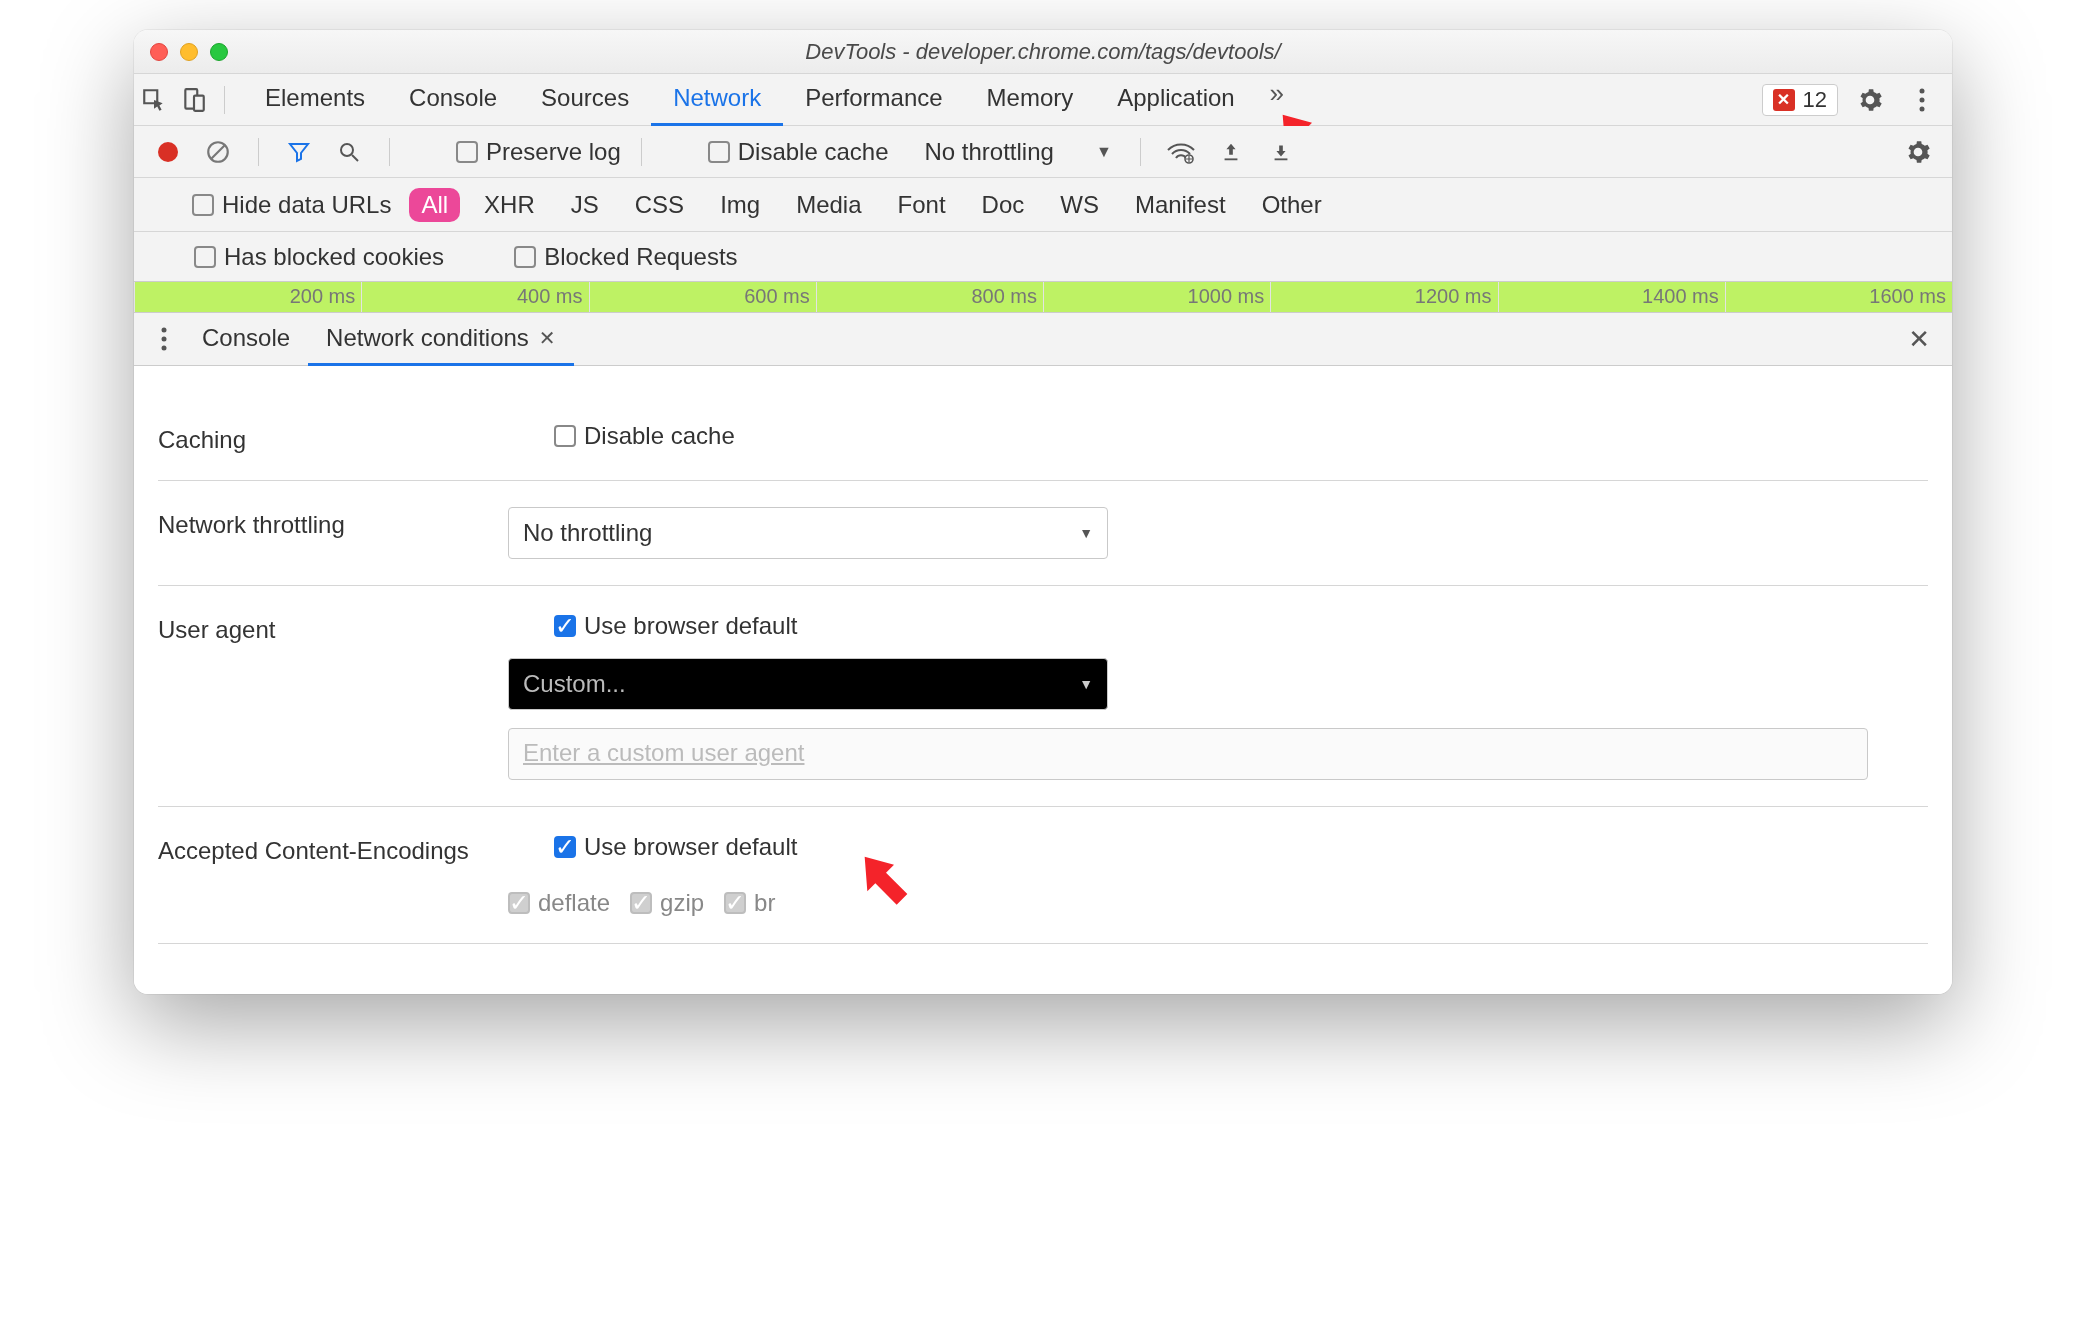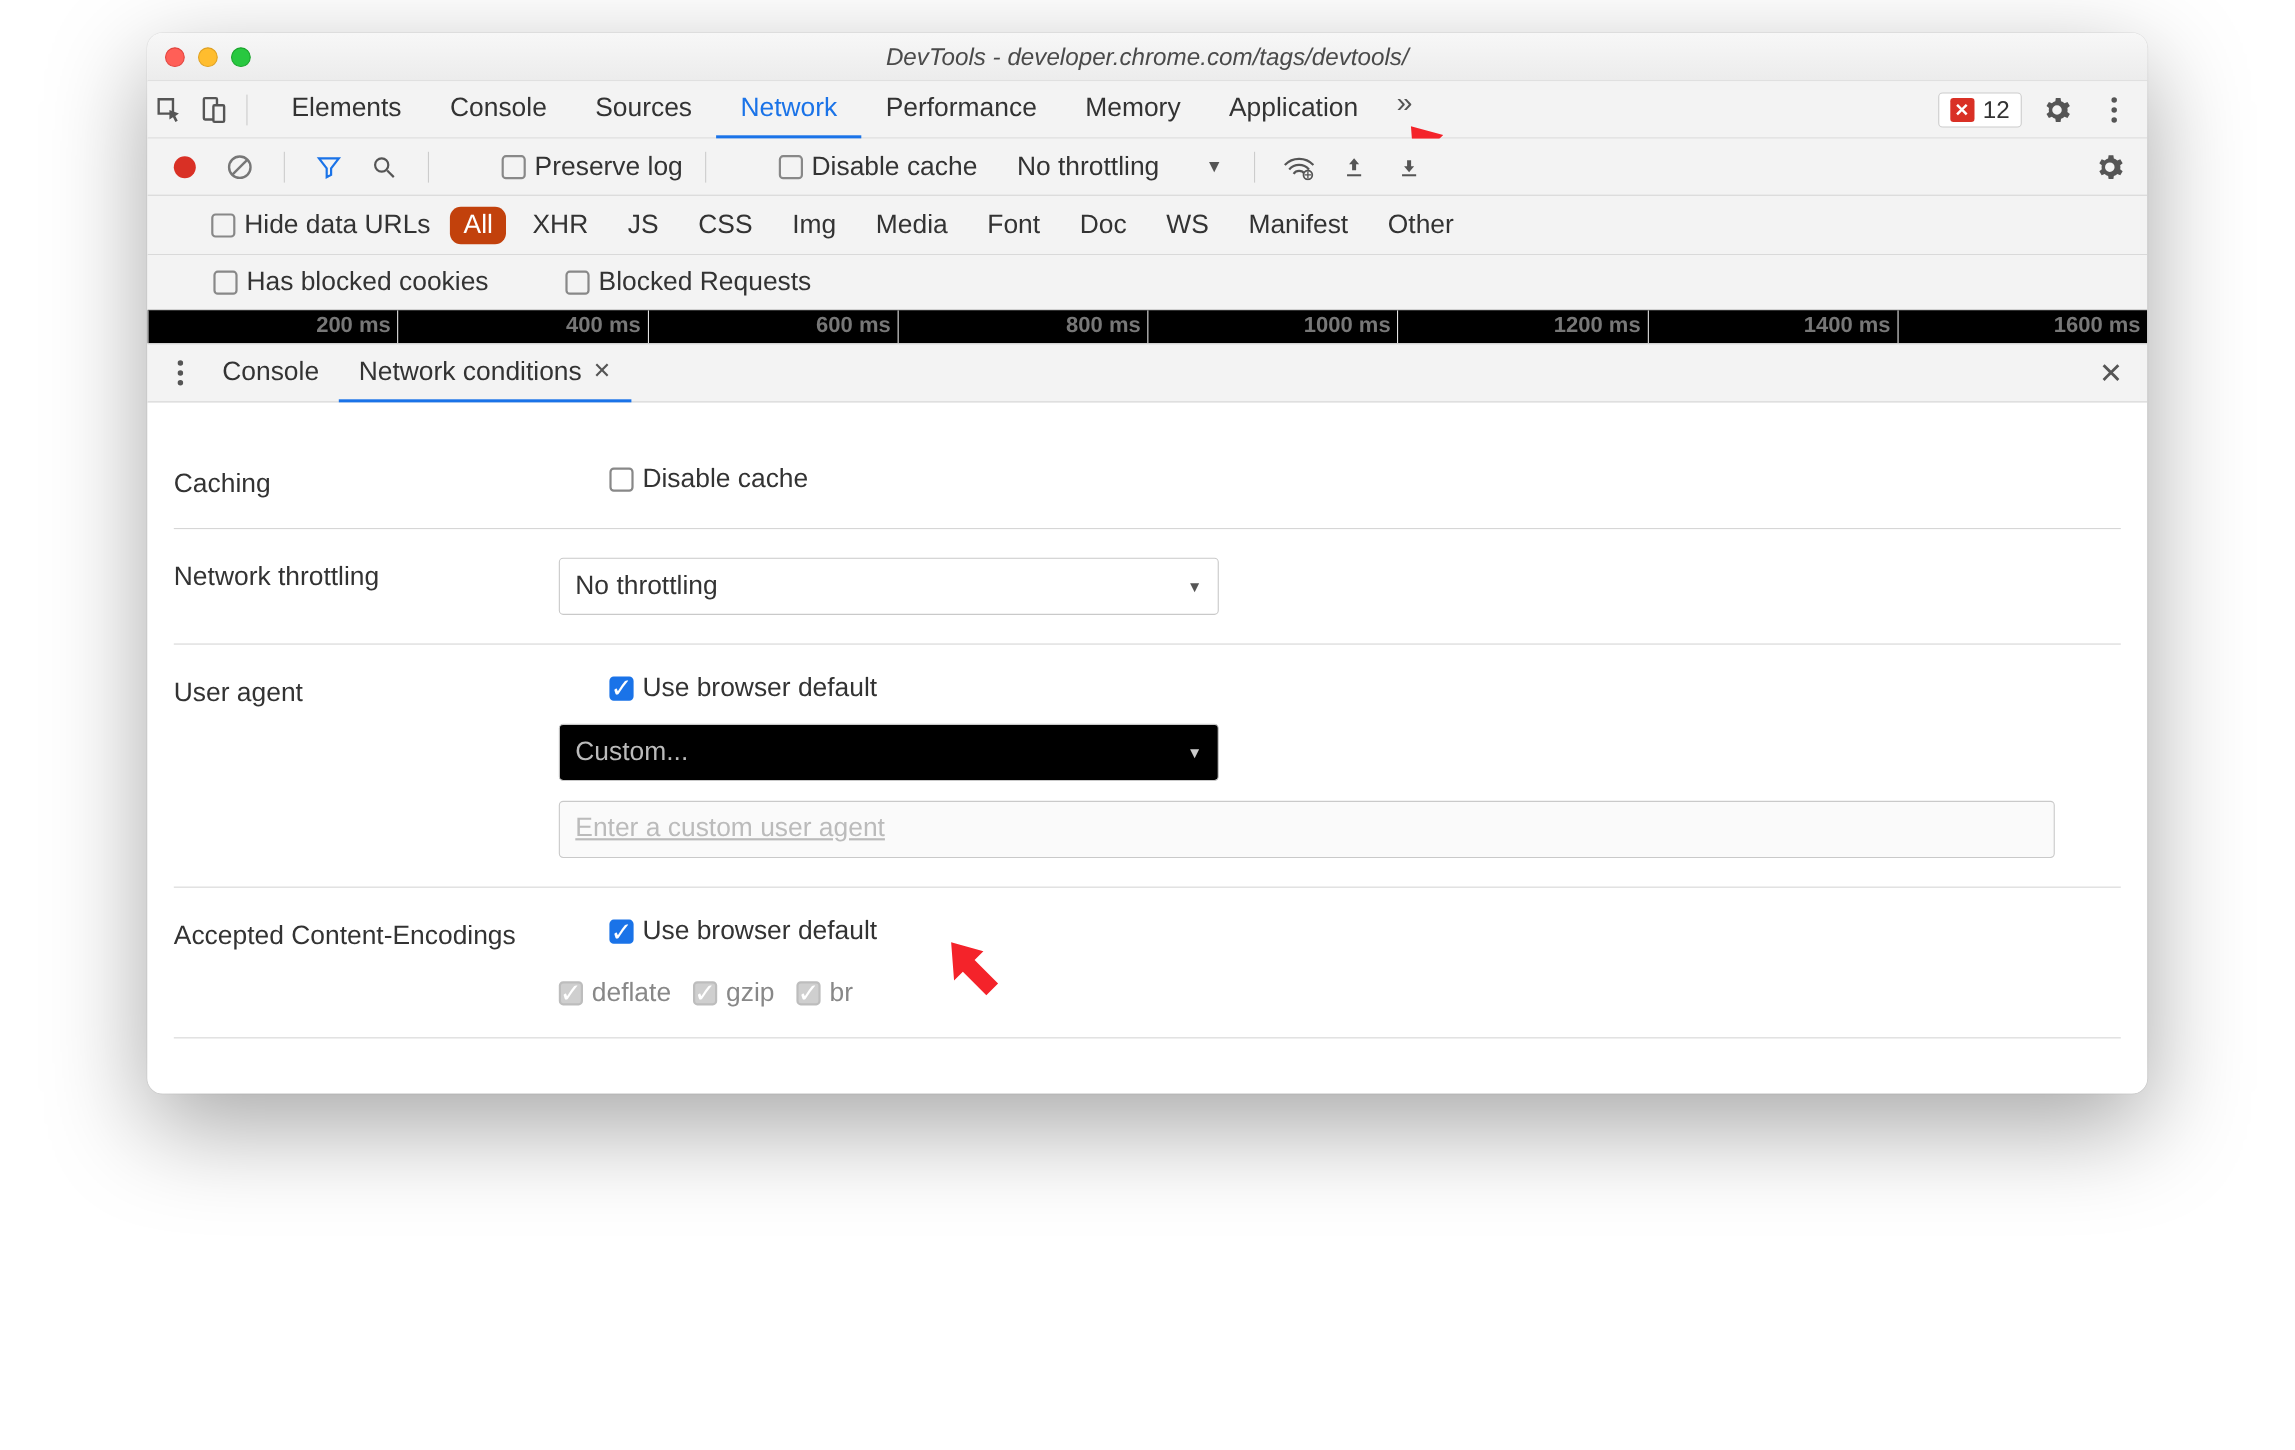--- a/index.html
+++ b/index.html
@@ -117,34 +117,33 @@
     padding: 0 12px;
   }
   .filter-input::placeholder { color:#999; }
   .pill {
     padding: 3px 12px;
     border-radius: 10px;
     font-size: 24px;
     color: #333;
     cursor: pointer;
   }
-  .pill.active { background: #c2410c; color:#fff; }
+  .pill.active { background: #ec4899; color:#fff; }
   .filterchips { display:flex; align-items:center; gap: 12px; margin-left: 8px;}
   .filter-chk { display:flex; align-items:center; margin-left:12px;text-align:right;}
   
   .options-row { height: 50px; padding: 0 14px; gap: 24px; border-bottom: 1px solid #ccc;}
   
   .timeline {
     height: 30px;
     display: flex;
     font-size: 20px;
     color: #777;
     overflow: hidden;
-    background: #000000;
-    font-weight: bold;
+    background: #bef264;
   }
   .timeline div {
     flex: 1;
     border-left: 1px solid #e3e3e3;
     text-align: right;
     padding-right: 6px;
     line-height: 28px;
   }
   
   .drawer-tabs {

